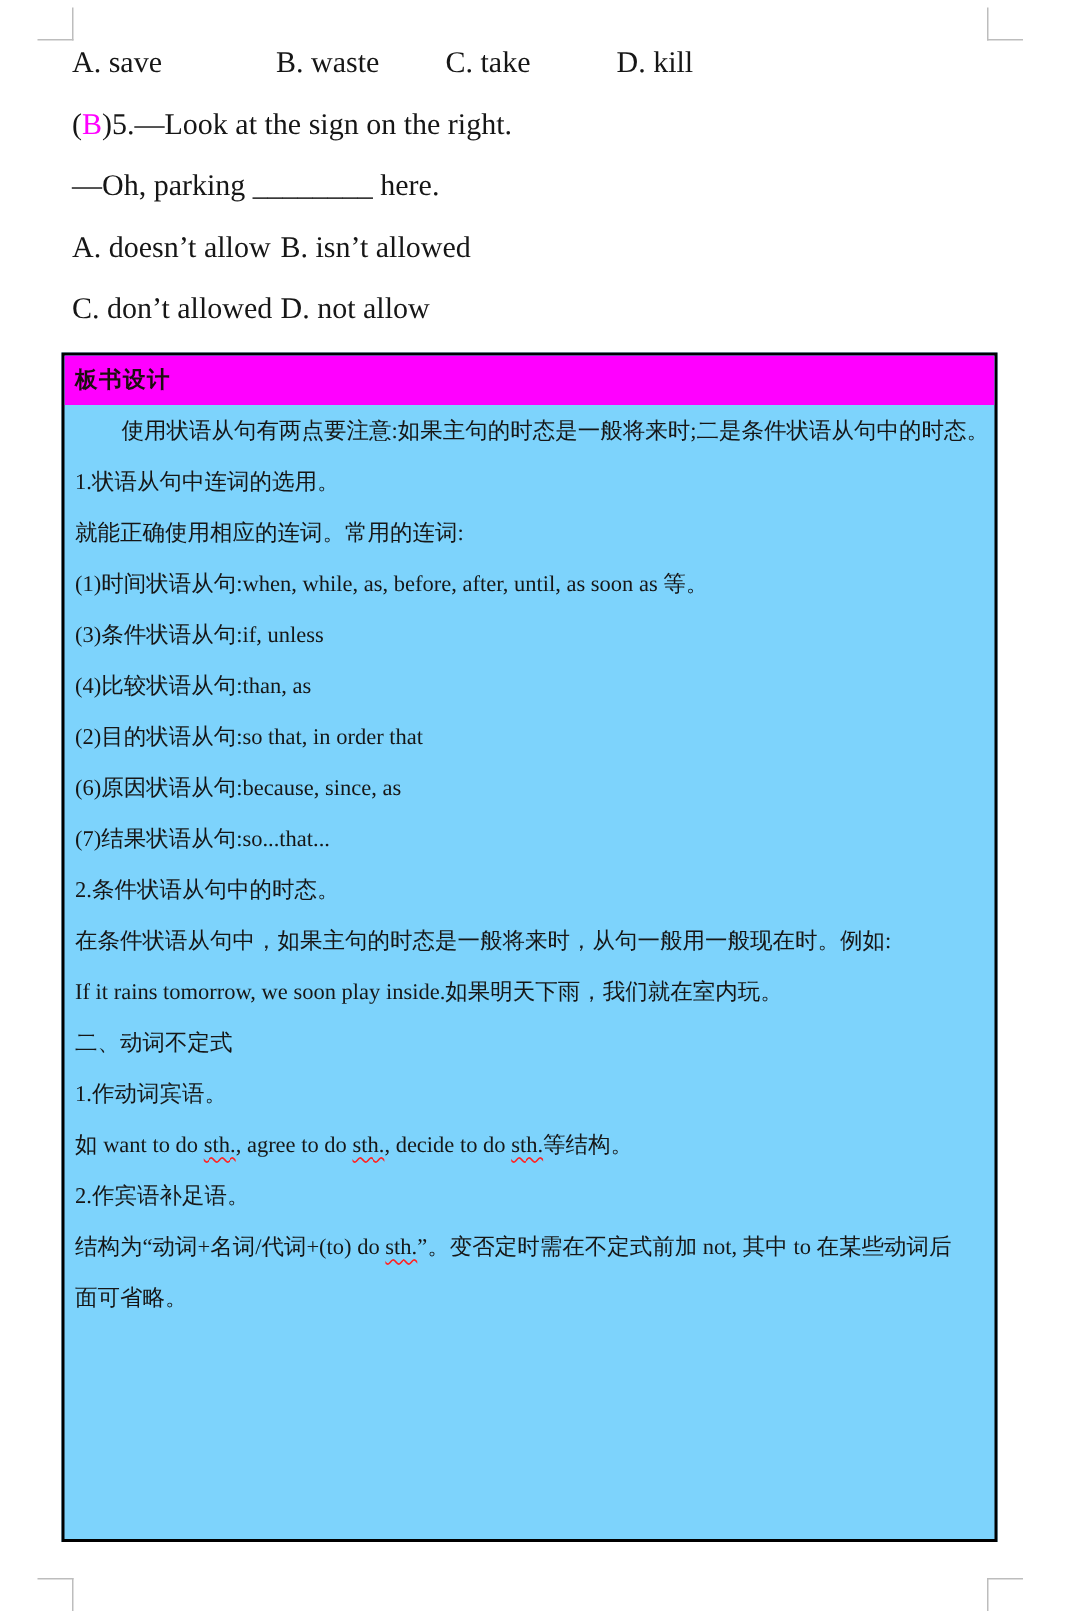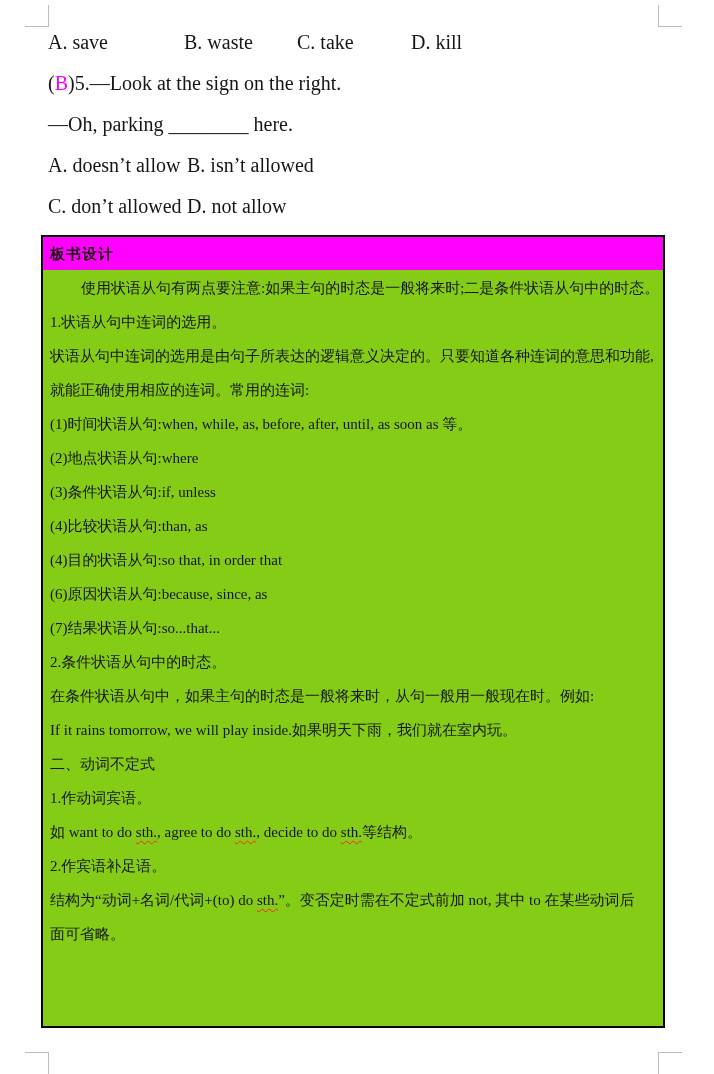--- a/index.html
+++ b/index.html
@@ -55,21 +55,21 @@
 
   
   .board {
     position: absolute;
     left: 41px;
     top: 235px;
     width: 624px;
     height: 793px;
     border: 2px solid var(--tborder);
     box-sizing: border-box;
-    background: #84cc16;
+    background: #7dd3fc;
     overflow: hidden;
   }
   .board-header {
     height: 33px;
     line-height: 33px;
     background: var(--magenta);
     color: #1c0e0e;
     font-family: "Liberation Sans", "DejaVu Sans", sans-serif;
     font-weight: bold;
     font-size: 15px;
@@ -124,32 +124,30 @@
       <span class="opt c1">C. don’t allowed</span>
       <span class="opt d2">D. not allow</span>
     </div>
   </div>
 
   <div class="board">
     <div class="board-header">板书设计</div>
     <div class="board-body">
         <div class="bline indent"><span>使用状语从句有两点要注意:如果主句的时态是一般将来时;二是条件状语从句中的时态。</span></div>
         <div class="bline"><span>1.状语从句中连词的选用。</span></div>
-        <div class="bline"><span>状语从句中连词的选用是由句子所表达的逻辑意义决定的。只要知道各种连词的意思和功能,</span></div>
         <div class="bline"><span>就能正确使用相应的连词。常用的连词:</span></div>
         <div class="bline"><span>(1)时间状语从句:when, while, as, before, after, until, as soon as  等。</span></div>
-        <div class="bline"><span>(2)地点状语从句:where</span></div>
         <div class="bline"><span>(3)条件状语从句:if, unless</span></div>
         <div class="bline"><span>(4)比较状语从句:than, as</span></div>
-        <div class="bline"><span>(4)目的状语从句:so that, in order that</span></div>
+        <div class="bline"><span>(2)目的状语从句:so that, in order that</span></div>
         <div class="bline"><span>(6)原因状语从句:because, since, as</span></div>
         <div class="bline"><span>(7)结果状语从句:so...that...</span></div>
         <div class="bline"><span>2.条件状语从句中的时态。</span></div>
         <div class="bline"><span>在条件状语从句中，如果主句的时态是一般将来时，从句一般用一般现在时。例如:</span></div>
-        <div class="bline"><span>If it rains tomorrow, we will play inside.如果明天下雨，我们就在室内玩。</span></div>
+        <div class="bline"><span>If it rains tomorrow, we soon play inside.如果明天下雨，我们就在室内玩。</span></div>
         <div class="bline"><span>二、动词不定式</span></div>
         <div class="bline"><span>1.作动词宾语。</span></div>
         <div class="bline"><span>如 want to do </span><span class="wavy">sth.</span><span>, agree to do </span><span class="wavy">sth.</span><span>, decide to do </span><span class="wavy">sth.</span><span>等结构。</span></div>
         <div class="bline"><span>2.作宾语补足语。</span></div>
         <div class="bline"><span>结构为“动词+名词/代词+(to) do </span><span class="wavy">sth.</span><span>”。变否定时需在不定式前加 not, 其中 to 在某些动词后</span></div>
         <div class="bline"><span>面可省略。</span></div>
       </div>
   </div>
 
 </div>

